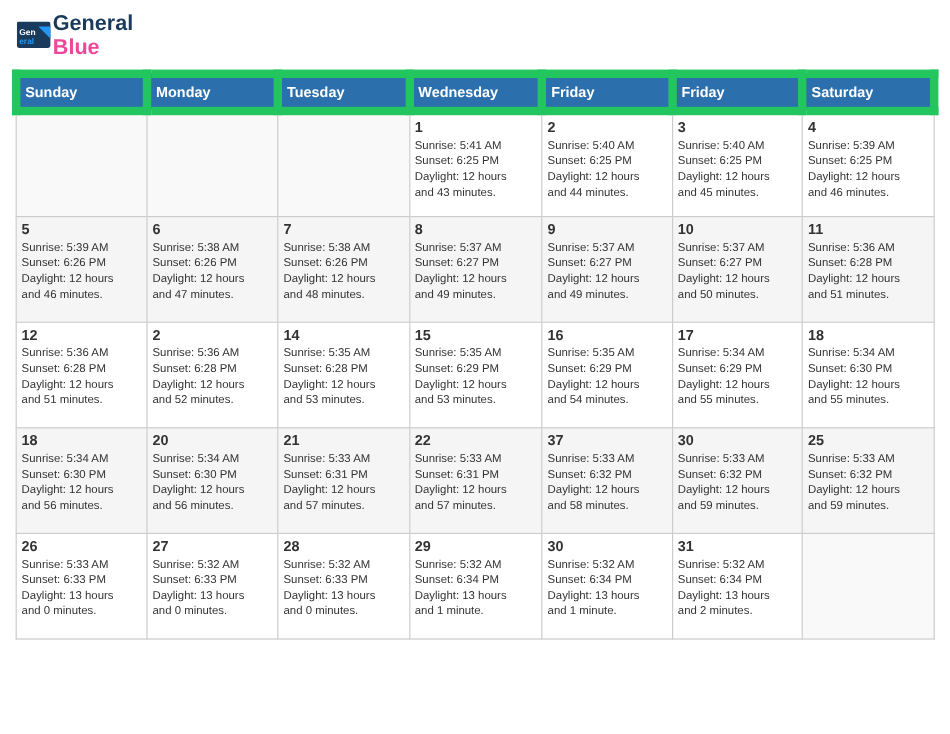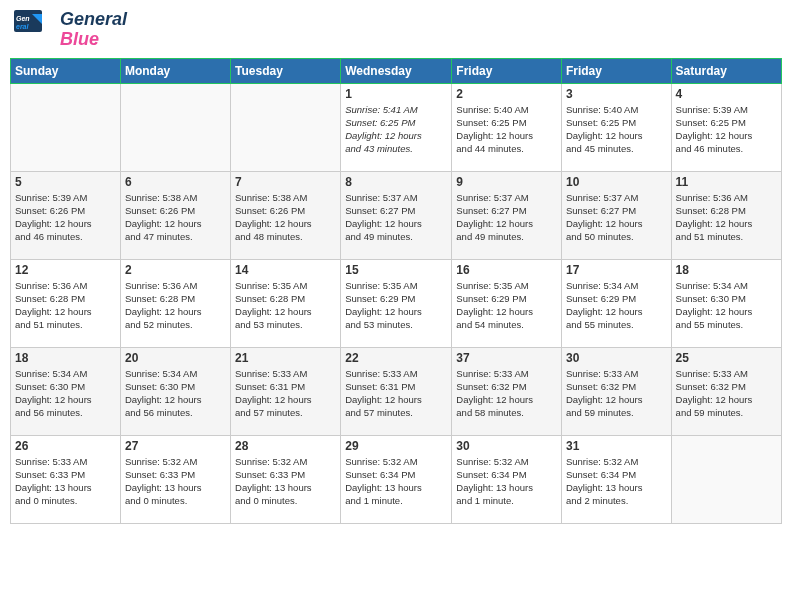--- a/index.html
+++ b/index.html
@@ -12,23 +12,22 @@
     }
     .header {
       display: flex;
       justify-content: space-between;
       align-items: flex-start;
       margin-bottom: 8px;
       padding: 0 4px;
     }
     .logo {
       display: flex;
-      align-items: flex-start;
-      gap: 16px;
-      font-style: italic;
+      align-items: center;
+      gap: 0;
     }
     .logo-text {
       font-size: 18px;
       font-weight: bold;
       color: #1a3a5c;
       line-height: 1.1;
     }
     .logo-text span {
       color: #ec4899;
     }
@@ -52,21 +51,21 @@
       width: 100%;
       border-collapse: collapse;
     }
     thead tr th {
       background-color: #2c6fad;
       color: #fff;
       font-size: 12px;
       font-weight: bold;
       padding: 5px 4px;
       text-align: left;
-      border: 1px solid #22c55e;
+      border: 7px solid #22c55e;
     }
     tbody tr td {
       vertical-align: top;
       border: 1px solid #ccc;
       padding: 3px 4px;
       font-size: 10px;
       color: #333;
       min-height: 80px;
       height: 88px;
       width: 113px;
@@ -126,21 +125,21 @@
         <th>Saturday</th>
       </tr>
   </thead>
   <tbody id="calendar-body">
   <tr>
         <td class="empty-cell"></td>
         <td class="empty-cell"></td>
         <td class="empty-cell"></td>
         <td>
           <span class="day-num">1</span>
-          <div class="day-info" style="white-space: pre-line; font-style: italic;">Sunrise: 5:41 AM
+          <div class="day-info" style="white-space: pre-line;">Sunrise: 5:41 AM
 Sunset: 6:25 PM
 Daylight: 12 hours
 and 43 minutes.</div>
         </td>
         <td>
           <span class="day-num">2</span>
           <div class="day-info" style="white-space: pre-line;">Sunrise: 5:40 AM
 Sunset: 6:25 PM
 Daylight: 12 hours
 and 44 minutes.</div>

